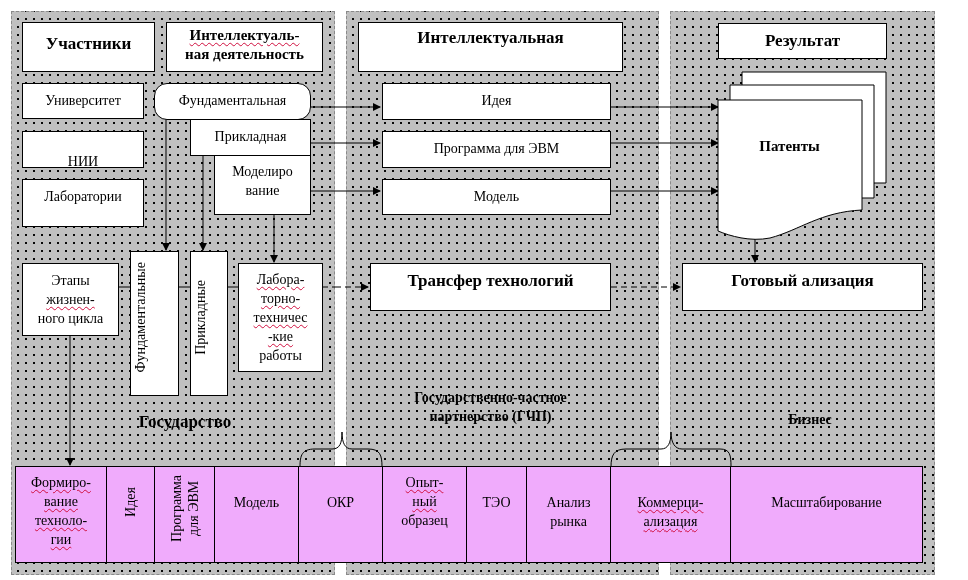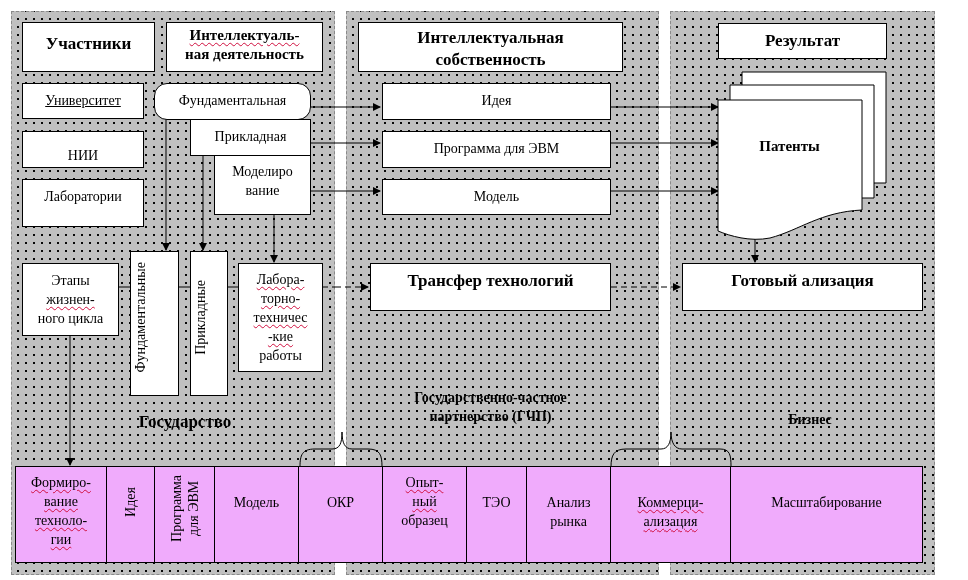--- a/index.html
+++ b/index.html
@@ -74,25 +74,25 @@
 <div class="box" style="left:22px;top:22px;width:133px;height:50px;">
   <span class="hdr" style="margin-top:10px">Участники</span>
 </div>
 <div class="box" style="left:166px;top:22px;width:157px;height:50px;">
   <span class="bold" style="margin-top:3px;font-size:15px;">
       <span class="wavy">Интеллектуаль-</span>
     </span>
   <span class="bold" style="font-size:15px;">ная деятельность</span>
 </div>
 
-<div class="box" style="left:22px;top:83px;width:122px;height:36px;text-decoration:underline;">
+<div class="box" style="left:22px;top:83px;width:122px;height:36px;">
   <span style="margin-top:7px">Университет</span>
 </div>
 <div class="box" style="left:22px;top:131px;width:122px;height:37px;">
-  <span style="margin-top:14px">НИИ</span>
+  <span style="margin-top:20px">НИИ</span>
 </div>
 <div class="box" style="left:22px;top:179px;width:122px;height:48px;">
   <span style="margin-top:7px">Лаборатории</span>
 </div>
 
 <div class="box" style="left:154px;top:83px;width:157px;height:37px;border-radius:13px;">
   <span style="margin-top:7px">Фундаментальная</span>
 </div>
 <div class="box" style="left:190px;top:119px;width:121px;height:37px;">
   <span style="margin-top:7px">Прикладная</span>
@@ -128,21 +128,20 @@
   <span>
       <span class="wavy">-кие</span>
     </span>
   <span>работы</span>
 </div>
 
 <div class="label" style="left:100px;top:412px;width:170px;font-size:17px;">Государство</div>
 
 <div class="box" style="left:358px;top:22px;width:265px;height:50px;">
   <span class="hdr" style="margin-top:4px">Интеллектуальная</span>
-  <span class="hdr">собственность</span>
 </div>
 <div class="box" style="left:382px;top:83px;width:229px;height:37px;">
   <span style="margin-top:7px">Идея</span>
 </div>
 <div class="box" style="left:382px;top:131px;width:229px;height:37px;">
   <span style="margin-top:7px">Программа для ЭВМ</span>
 </div>
 <div class="box" style="left:382px;top:179px;width:229px;height:36px;">
   <span style="margin-top:7px">Модель</span>
 </div>

